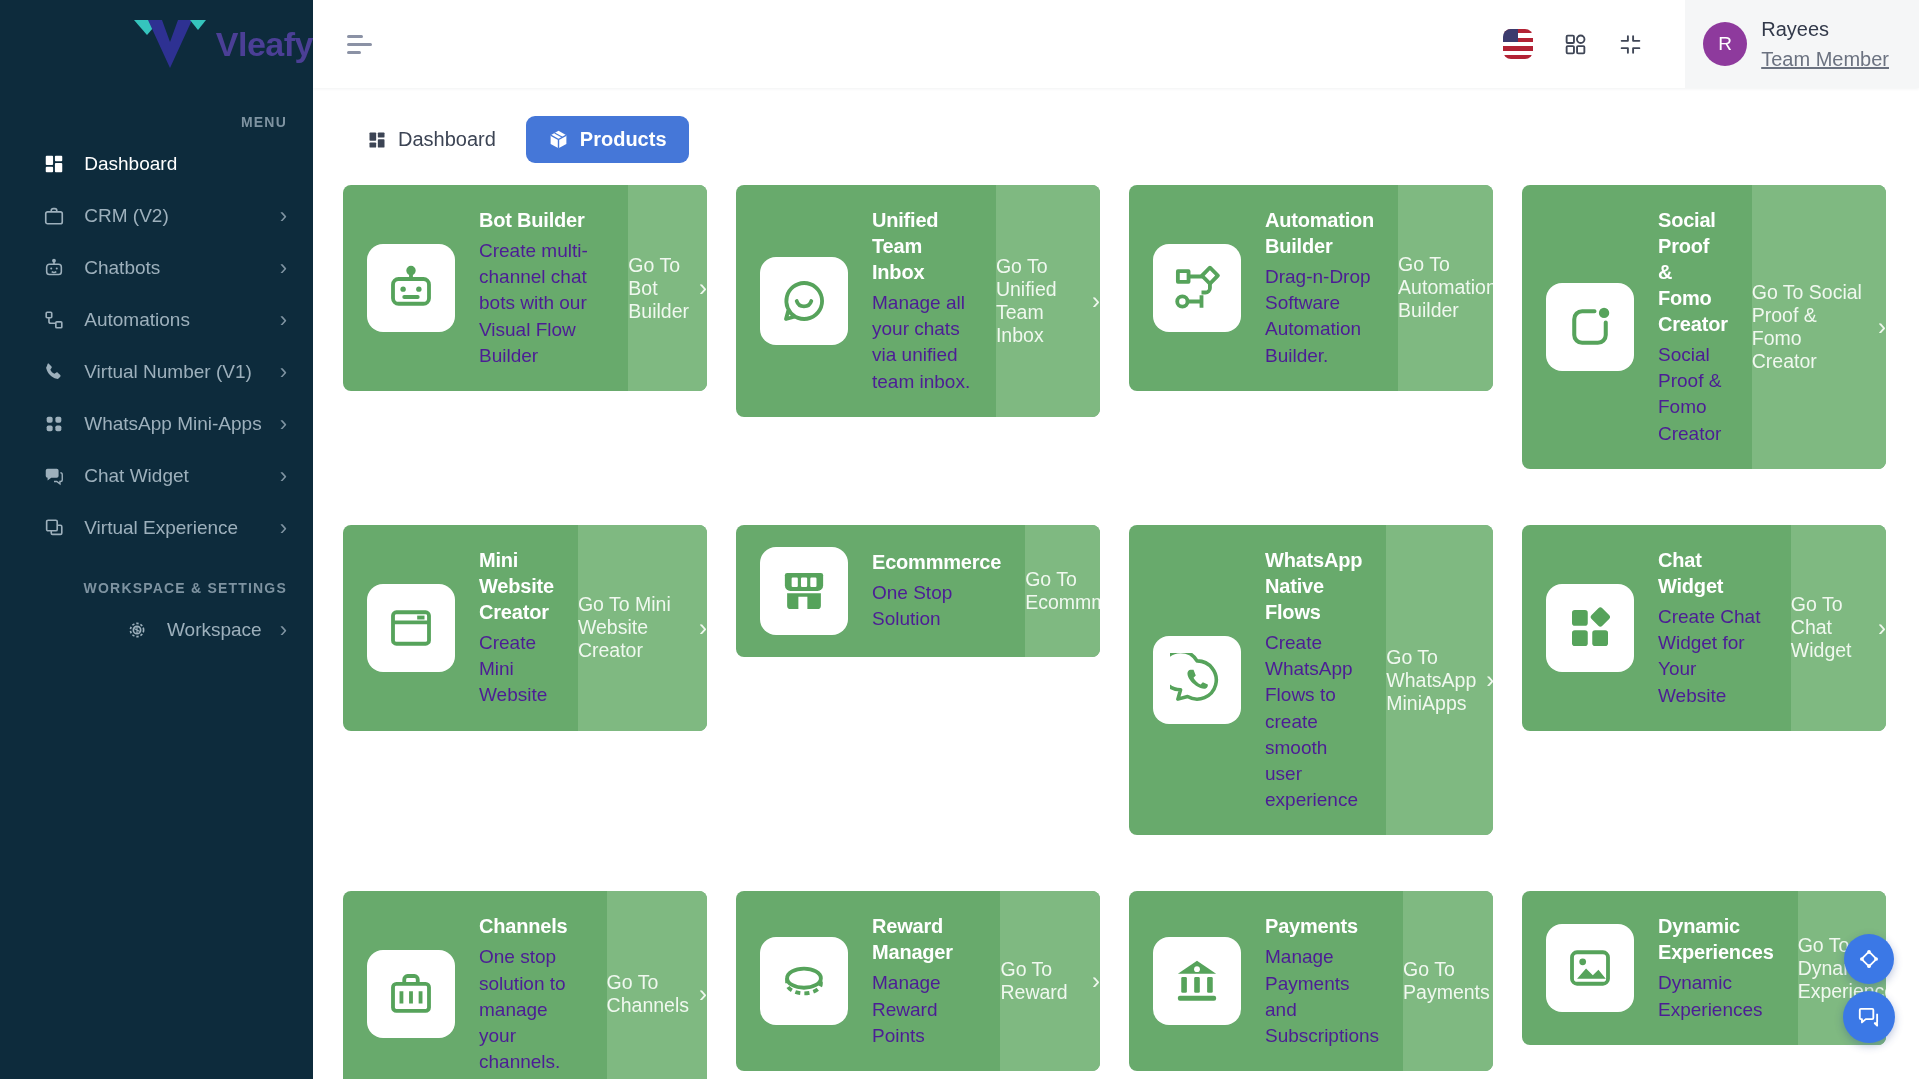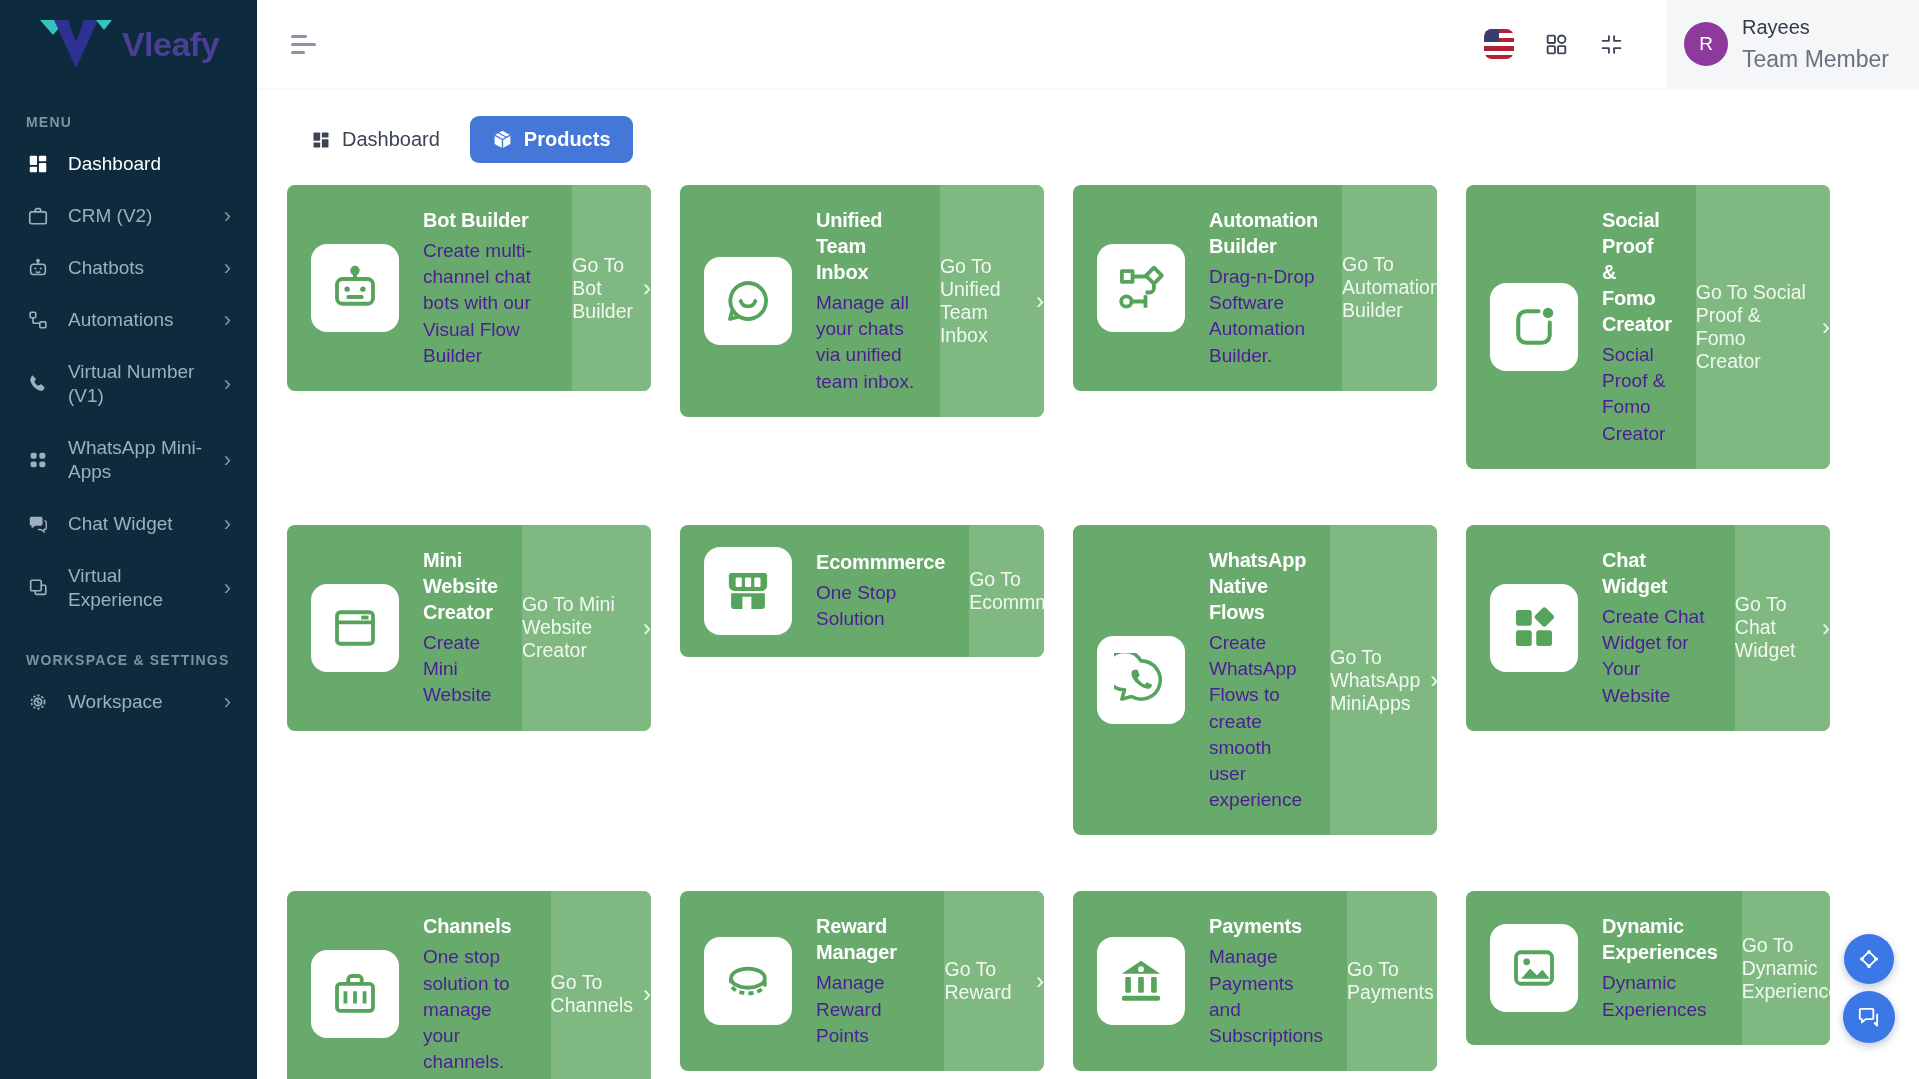--- a/index.html
+++ b/index.html
@@ -1,20 +1,20 @@
 <!DOCTYPE html>
 <html style="--sidebar-bg: #0d2b3c; --card-green: #68aa6c; --card-footer-green: #7fb981; --icon-green: #56a35b; --primary-blue: #4577d8; --fab-blue: #3b78e6; --avatar-purple: #8e3a9d;"><head>
 <meta charset="utf-8">
 <style>
   * { margin:0; padding:0; box-sizing:border-box; }
   html,body { width:1919px; height:1079px; overflow:hidden; font-family:"Liberation Sans",sans-serif; background:#fff; }
   .app { display:flex; width:100%; height:100%; }
 
   
-  .sidebar { width:257px; flex-shrink:0; background:var(--sidebar-bg,#0d2b3c); color:#9db0bc; display:flex; flex-direction:column; }
+  .sidebar { width:313px; flex-shrink:0; background:var(--sidebar-bg,#0d2b3c); color:#9db0bc; display:flex; flex-direction:column;align-items:flex-end; }
   .logo-row { height:88px; display:flex; align-items:center; justify-content:center; gap:10px; }
   .logo-mark { width:74px; height:48px; }
   .logo-text { font-size:34px; font-weight:bold; color:#4b3f96; letter-spacing:-0.5px; }
   .side-section-label { padding:26px 26px 8px; font-size:14px; font-weight:bold; letter-spacing:1.2px; color:#7e93a1; }
   .side-item { display:flex; align-items:center; gap:18px; padding:14px 26px; font-size:19px; cursor:pointer; line-height:24px; }
   .side-item .side-icon { width:24px; height:24px; flex-shrink:0; display:flex; align-items:center; justify-content:center; }
   .side-item .side-icon svg { width:22px; height:22px; }
   .side-item .chev { margin-left:auto; font-size:22px; line-height:20px; color:#7e93a1; }
   .side-item.active { color:#ffffff; }
 
@@ -24,21 +24,21 @@
   .hamburger { display:flex; flex-direction:column; gap:5px; cursor:pointer; }
   .hamburger span { display:block; height:3px; border-radius:2px; background:#8b92a5; }
   .hamburger .l1 { width:16px; } .hamburger .l2 { width:25px; } .hamburger .l3 { width:14px; }
   .header-right { margin-left:auto; display:flex; align-items:center; gap:30px; height:100%; }
   .flag { width:30px; height:30px; border-radius:8px; overflow:hidden; position:relative; background:repeating-linear-gradient(#b22234 0 4.3px,#ffffff 4.3px 8.6px); cursor:pointer; flex-shrink:0; }
   .flag::before { content:""; position:absolute; left:0; top:0; width:15px; height:13px; background:#3c3b6e; }
   .hicon { width:25px; height:25px; cursor:pointer; }
   .user-chip { height:100%; background:#f5f6f7; display:flex; align-items:center; gap:14px; padding:0 30px 0 18px; margin-left:12px; cursor:pointer; }
   .avatar { width:44px; height:44px; border-radius:50%; background:var(--avatar-purple,#8e3a9d); color:#fff; display:flex; align-items:center; justify-content:center; font-size:19px; }
   .user-name { font-size:20px; color:#32394a; margin-bottom:7px; }
-  .user-role { font-size:23px; color:#6b7280; }
+  .user-role { font-size:20px; color:#6b7280;text-decoration:underline; }
 
   
   .content { flex:1; padding:28px 0 0 30px; overflow:hidden; }
   .tabs { display:flex; align-items:center; gap:18px; margin-left:12px; }
   .tab { display:flex; align-items:center; gap:11px; font-size:20px; color:#3c4454; cursor:pointer; padding:10px 12px; }
   .tab svg { width:20px; height:20px; }
   .tab-btn { display:flex; align-items:center; gap:11px; font-size:20px; font-weight:600; color:#fff; background:var(--primary-blue,#4577d8); border:none; border-radius:9px; padding:12px 22px; cursor:pointer; font-family:inherit;justify-content:center; }
   .tab-btn svg { width:21px; height:21px; }
 
   .cards { margin-top:22px; width:1543px; display:grid; grid-template-columns:repeat(4,364px); column-gap:29px; row-gap:56px; align-items:start; }

